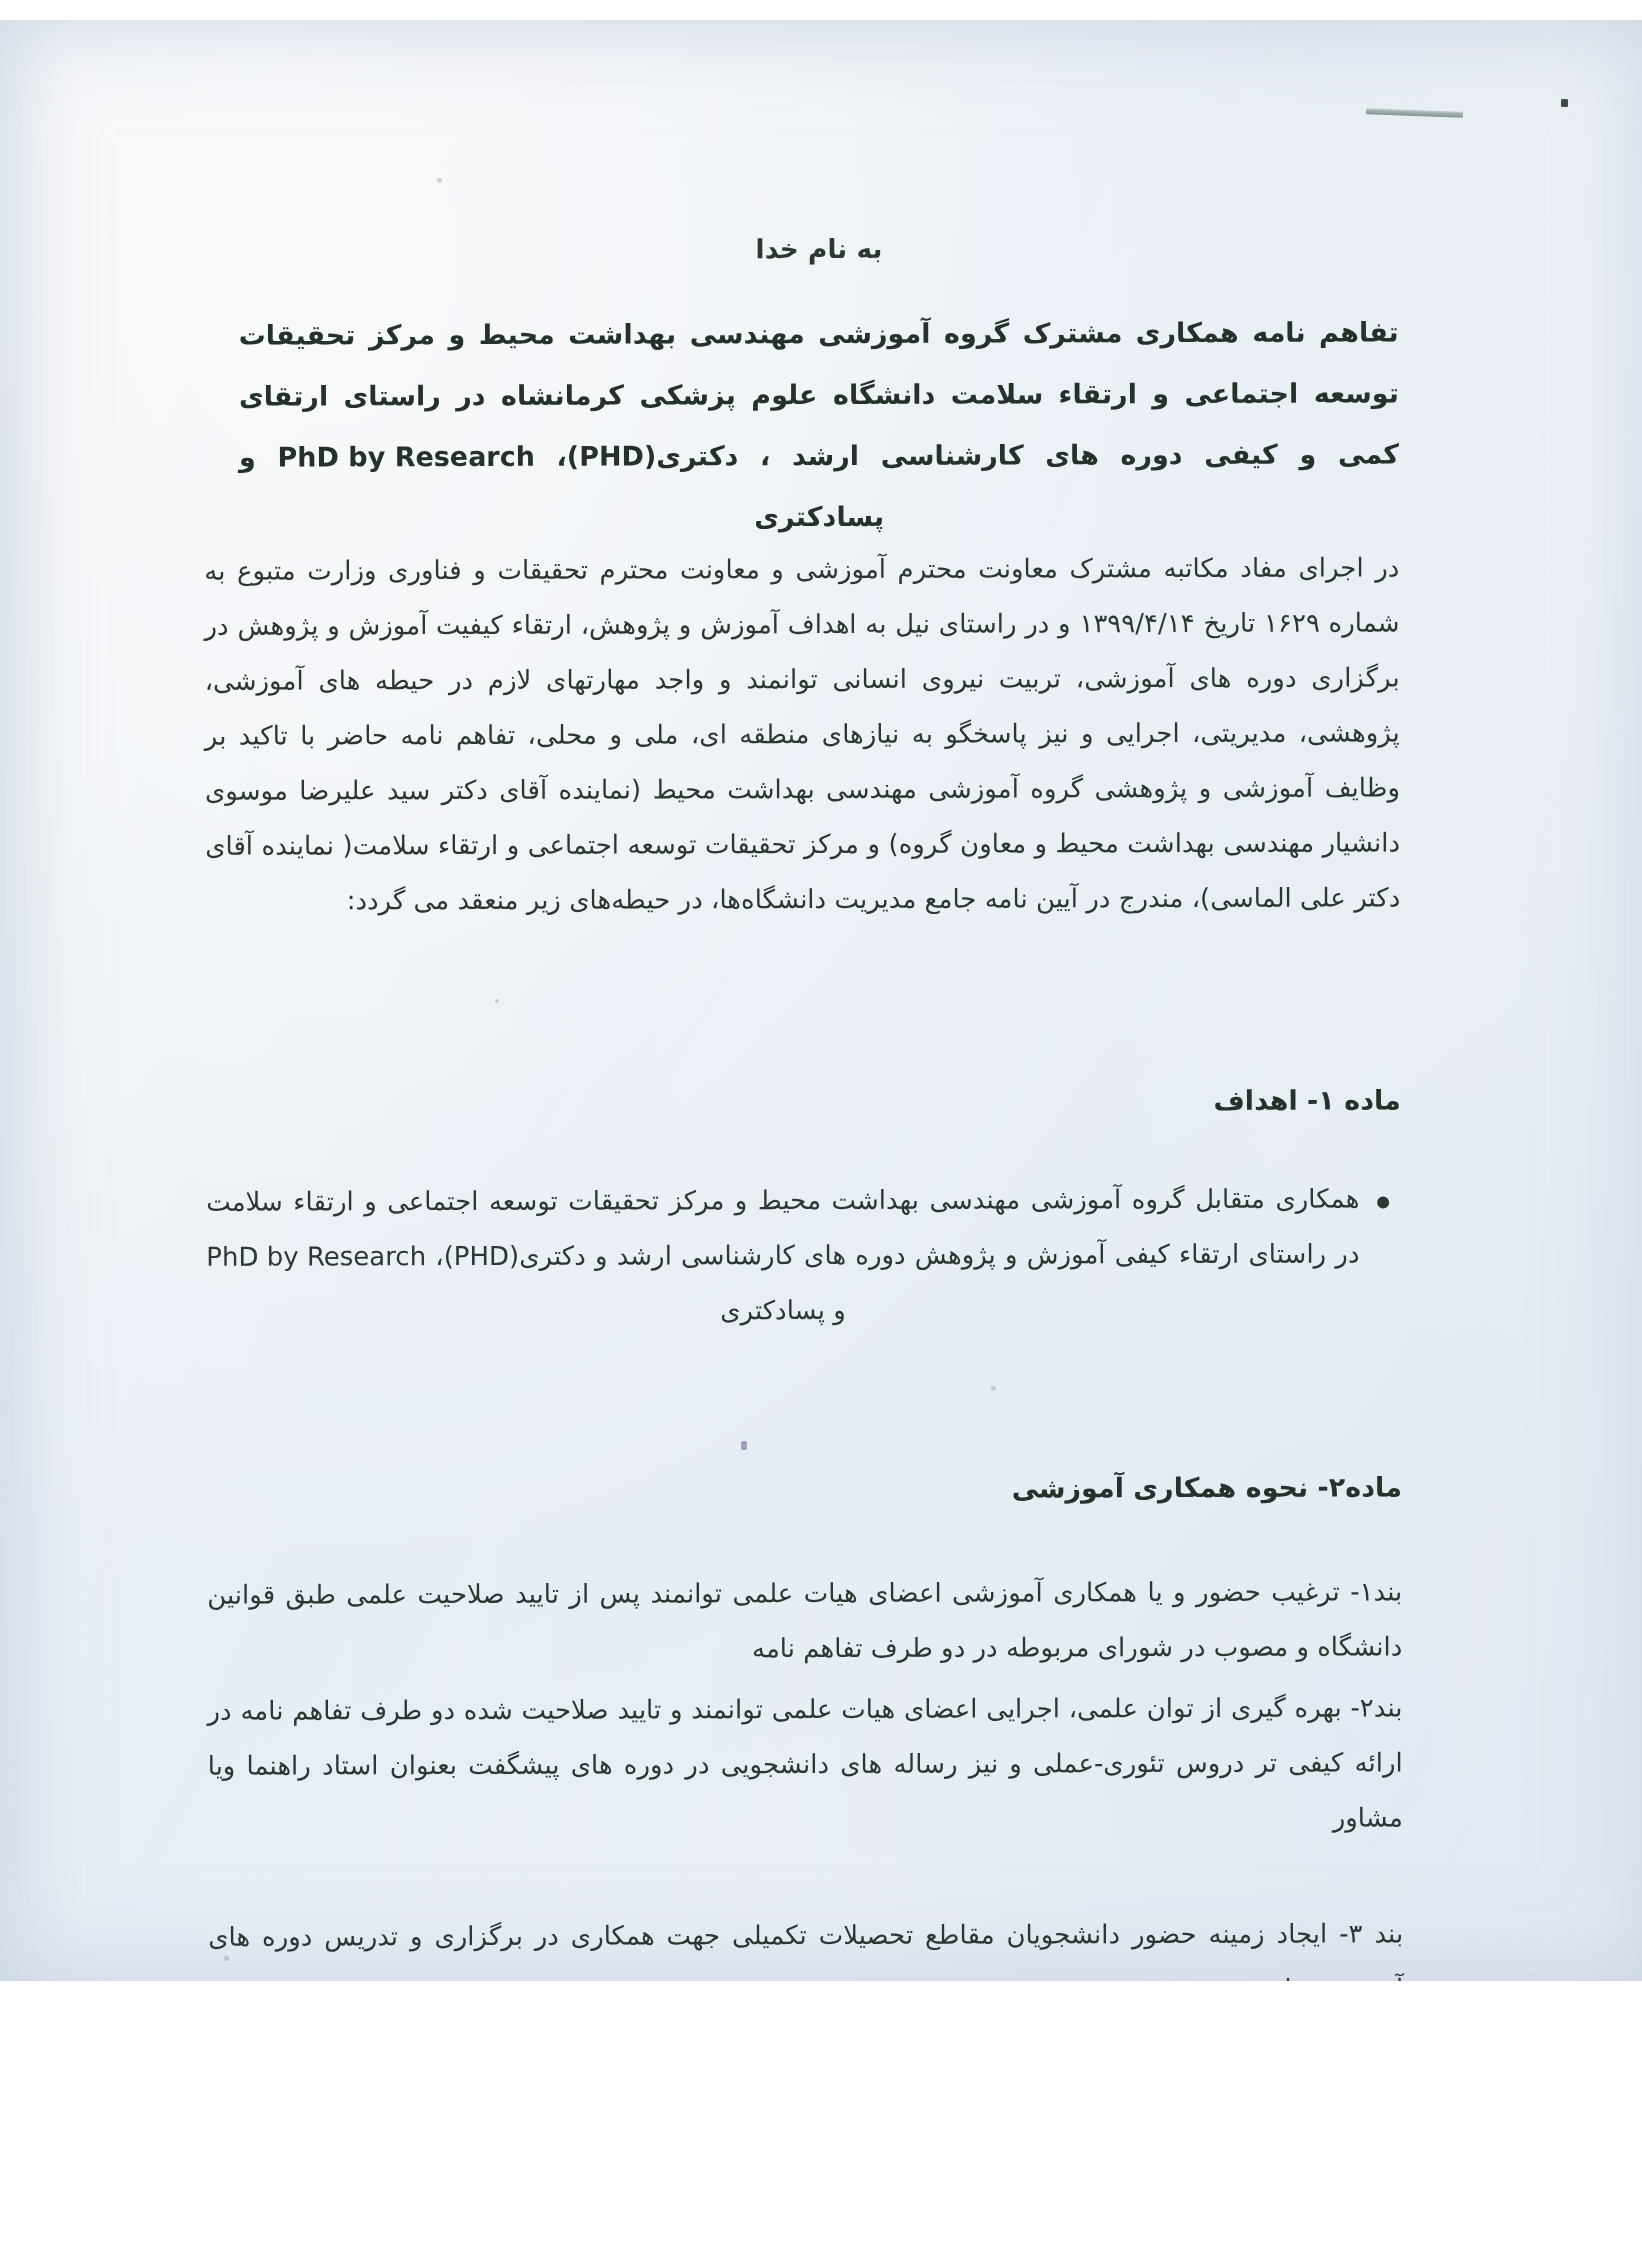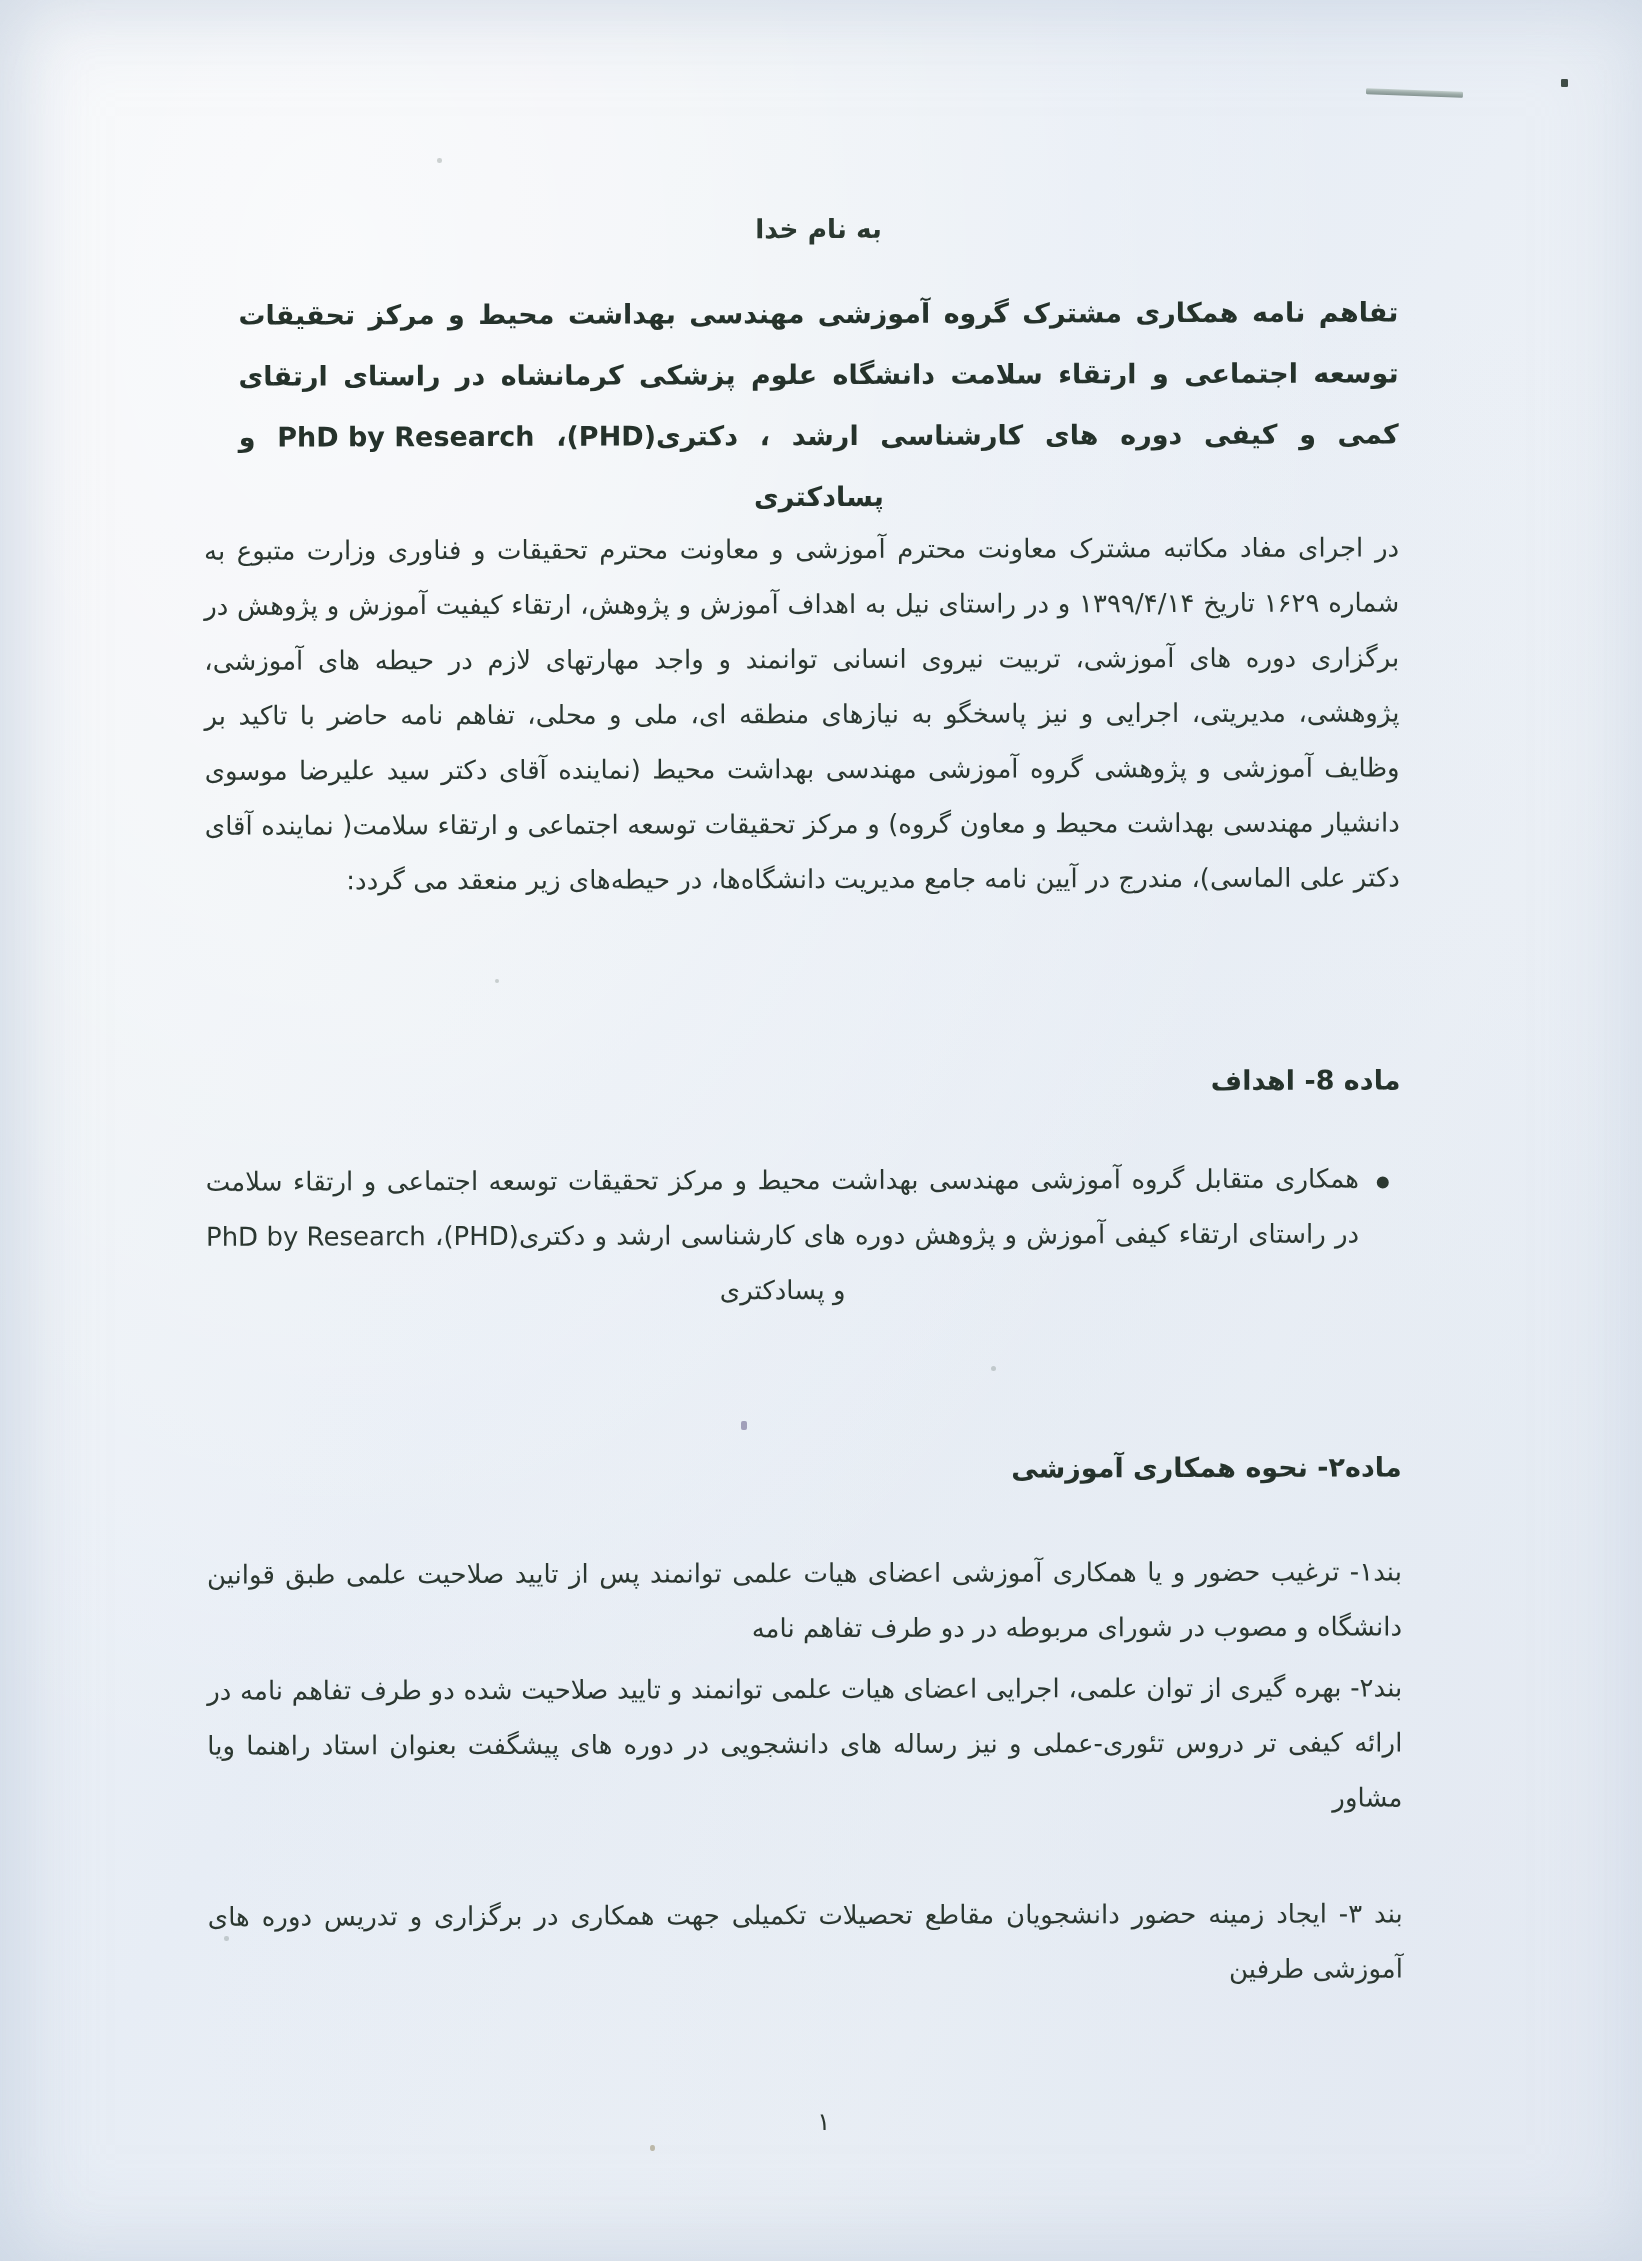--- a/index.html
+++ b/index.html
@@ -4,25 +4,26 @@
 <title>تفاهم نامه همکاری مشترک</title>
 <style>
   html, body {
     margin: 0;
     padding: 0;
     background: #ffffff;
   }
   .page {
     position: relative;
     width: 1643px;
-    height: 2261px;
+    height: 1961px;
     background: #e5e5e5;
     overflow: hidden;
     font-family: "DejaVu Sans", "Liberation Sans", sans-serif;
     direction: rtl;
+    margin-top: 20px;
   }
   
   .paper-tex {
     position: absolute;
     inset: 0;
     pointer-events: none;
     background:
       radial-gradient(ellipse at 20% 12%, rgba(255,255,255,0.75) 0%, rgba(255,255,255,0) 55%),
       radial-gradient(ellipse at 82% 88%, rgba(224,232,242,0.65) 0%, rgba(255,255,255,0) 60%),
       linear-gradient(118deg, #f3f6fa 0%, #e8eef6 42%, #eef2f7 70%, #e6ecf4 100%);
@@ -204,21 +205,21 @@
   <div class="content skew-wrap">
 
     <div class="bismillah">به نام خدا</div>
 
     <div class="doc-title">
       <span>تفاهم نامه همکاری مشترک گروه آموزشی مهندسی بهداشت محیط و مرکز تحقیقات توسعه اجتماعی و ارتقاء سلامت دانشگاه علوم پزشکی کرمانشاه در راستای ارتقای کمی و کیفی دوره های کارشناسی ارشد ، دکتری(PHD)، </span><span class="ltr">PhD by Research</span><span> و پسادکتری</span>
     </div>
 
     <div class="body-para p-intro">در اجرای مفاد مکاتبه مشترک معاونت محترم آموزشی و معاونت محترم تحقیقات و فناوری وزارت متبوع به شماره ۱۶۲۹ تاریخ ۱۳۹۹/۴/۱۴ و در راستای نیل به اهداف آموزش و پژوهش، ارتقاء کیفیت آموزش و پژوهش در برگزاری دوره های آموزشی، تربیت نیروی انسانی توانمند و واجد مهارتهای لازم در حیطه های آموزشی، پژوهشی، مدیریتی، اجرایی و نیز پاسخگو به نیازهای منطقه ای، ملی و محلی، تفاهم نامه حاضر با تاکید بر وظایف آموزشی و پژوهشی گروه آموزشی مهندسی بهداشت محیط (نماینده آقای دکتر سید علیرضا موسوی دانشیار مهندسی بهداشت محیط و معاون گروه) و مرکز تحقیقات توسعه اجتماعی و ارتقاء سلامت( نماینده آقای دکتر علی الماسی)، مندرج در آیین نامه جامع مدیریت دانشگاه‌ها، در حیطه‌های زیر منعقد می گردد:</div>
 
-    <div class="heading h-ahdaf">ماده 8- اهداف</div>
+    <div class="heading h-ahdaf">ماده ۱- اهداف</div>
 
     <div class="bullet-block">
       <div class="bullet-row">
         <span class="bullet-dot"></span>
         <span class="bullet-text">
           <span>همکاری متقابل گروه آموزشی مهندسی بهداشت محیط و مرکز تحقیقات توسعه اجتماعی و ارتقاء سلامت در راستای ارتقاء کیفی آموزش و پژوهش دوره های کارشناسی ارشد و دکتری(PHD)، </span><span class="ltr">PhD by Research</span><span> و پسادکتری</span>
         </span>
       </div>
     </div>
 

